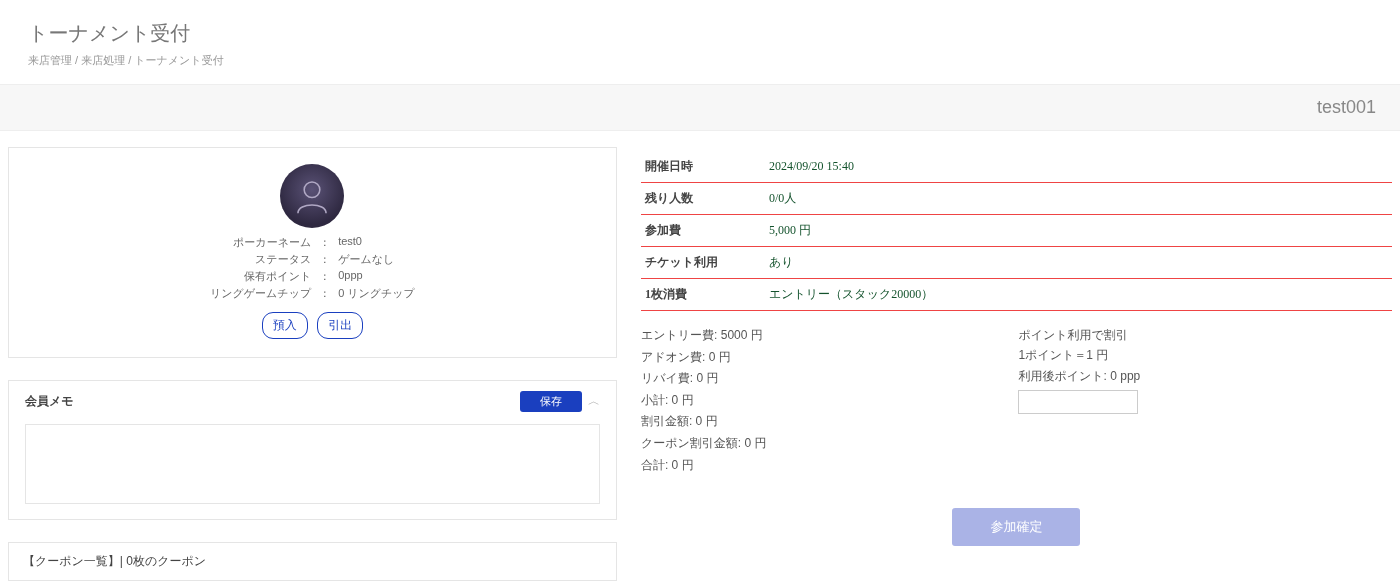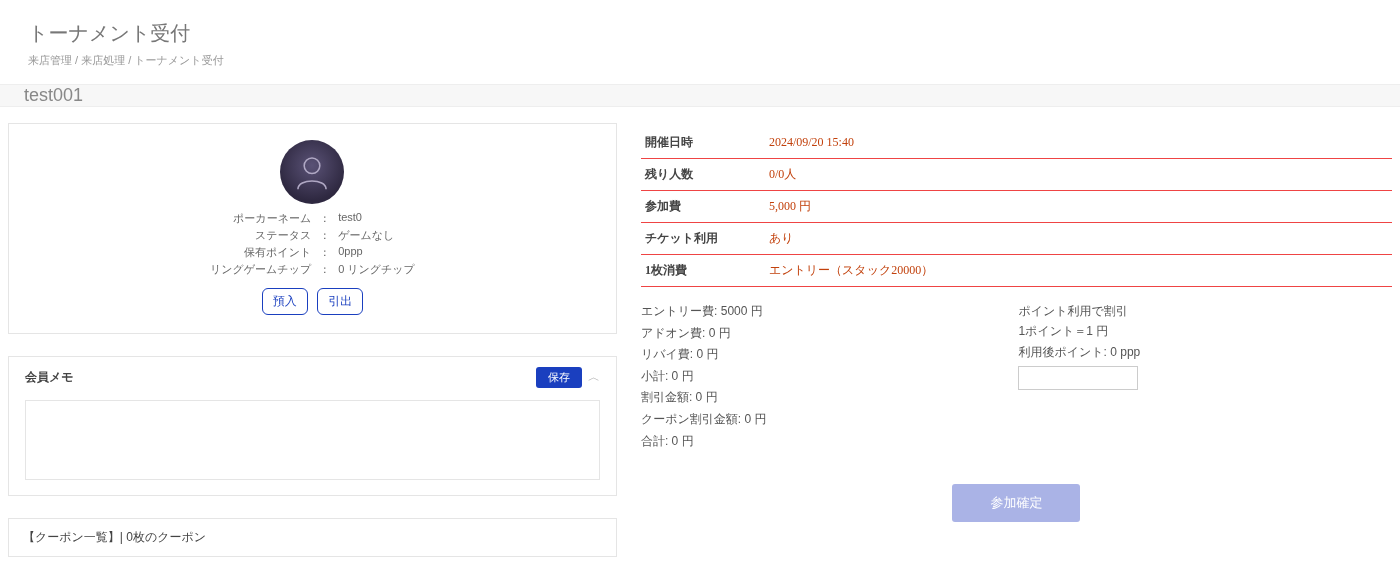--- a/index.html
+++ b/index.html
@@ -19,22 +19,23 @@
       margin-bottom: 6px;
     }
     .breadcrumb {
       font-size: 11px;
       color: #999;
     }
     .subheader-band {
       background: #f7f7f7;
       border-top: 1px solid #eee;
       border-bottom: 1px solid #eee;
-      padding: 0 24px;
+      padding: 12px 24px;
       margin-top: 12px;
+      text-align: right;
     }
     .subheader-band h2 {
       font-size: 18px;
       font-weight: 400;
       color: #888;
     }
     .content {
       display: flex;
       padding: 16px 8px;
       gap: 24px;
@@ -80,21 +81,21 @@
     .profile-row .colon { text-align: center; width: 14px; }
     .profile-row .pval { text-align: left; }
     .btn-row { text-align: center; margin-bottom: 6px; }
     .btn-outline {
       display: inline-block;
       border: 1px solid #1a3fbf;
       color: #1a3fbf;
       background: #fff;
       padding: 4px 10px;
       font-size: 12px;
-      border-radius: 6px;
+      border-radius: 11px;
       margin: 0 3px;
       cursor: pointer;
     }
     .memo-header {
       display: flex;
       align-items: center;
       justify-content: space-between;
       padding: 6px 0;
     }
     .memo-title {
@@ -105,21 +106,21 @@
     .memo-actions {
       display: flex;
       align-items: center;
       gap: 6px;
     }
     .btn-save {
       background: #1a3fbf;
       color: #fff;
       border: none;
       border-radius: 3px;
-      padding: 3px 12px;
+      padding: 3px 20px;
       font-size: 11px;
       cursor: pointer;
     }
     .chevron {
       color: #aaa;
       font-size: 12px;
       cursor: pointer;
     }
     .memo-textarea {
       width: 100%;
@@ -148,21 +149,21 @@
     .detail-table th {
       text-align: left;
       font-weight: 600;
       color: #444;
       padding: 7px 8px 7px 4px;
       width: 120px;
       white-space: nowrap;
     }
     .detail-table td {
       padding: 7px 8px;
-      color: #c2410c;
+      color: #14532d;
     }
     .fee-block {
       display: flex;
       gap: 32px;
       font-size: 12px;
       color: #555;
     }
     .fee-left { flex: 0 0 46%; line-height: 1.8; }
     .fee-right { flex: 1; line-height: 1.7; }
     .point-input {

